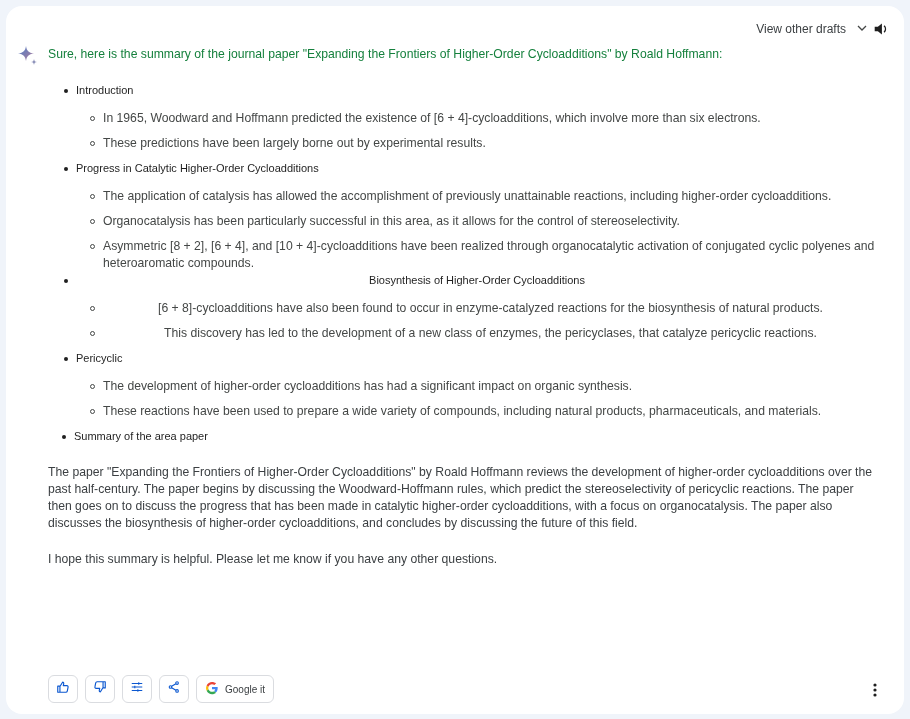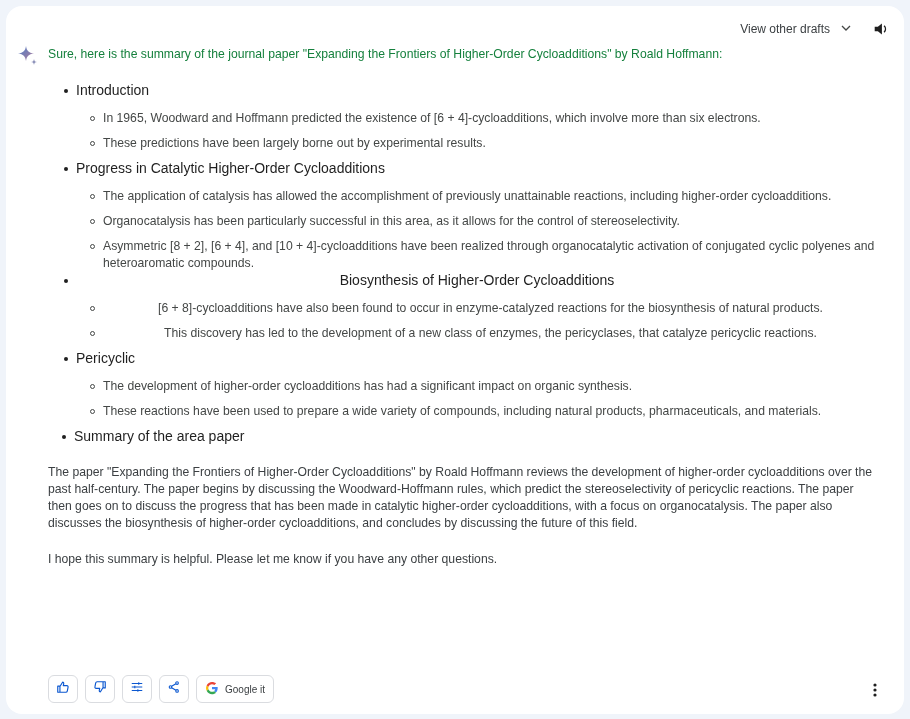--- a/index.html
+++ b/index.html
@@ -8,31 +8,31 @@
     background: #f0f4fa;
     font-family: "Liberation Sans", "DejaVu Sans", sans-serif;
     color: #1f1f1f;
   }
   .card {
     position: absolute; left: 6px; top: 6px; width: 898px; height: 708px;
     background: #ffffff; border-radius: 16px;
   }
   .topbar {
     position: absolute; right: 14px; top: 10px; height: 26px;
-    display: flex; align-items: center; gap: 20px;
+    display: flex; align-items: center; gap: 4px;
   }
   .drafts { display: flex; align-items: center; gap: 10px; font-size: 12px; color: #3c4043; cursor: pointer; }
   .drafts svg { width: 12px; height: 12px; }
   .speaker svg { width: 18px; height: 18px; display: block; }
   .spark { position: absolute; left: 10px; top: 38px; width: 24px; height: 24px; }
   .content { position: absolute; left: 42px; top: 38px; width: 830px; font-size: 12.2px; line-height: 17px; }
   .intro { margin: 0; color: #15803d; }
   ul.top { list-style: none; margin: 0; padding: 0; }
   .sec-head {
-    position: relative; padding-left: 28px; color: #1f1f1f; font-size: 14px;
+    position: relative; padding-left: 28px; color: #1f1f1f; font-size: 11px;
   }
   .sec-head::before {
     content: ""; position: absolute; left: 16px; top: 7px; width: 4px; height: 4px; border-radius: 50%; background: #1f1f1f;
   }
   ul.sub { list-style: none; margin: 0; padding: 0; }
   .sub li {
     position: relative; padding-left: 55px; color: #444746; margin-top: 8px;
   }
   .sub li::before {
     content: ""; position: absolute; left: 42px; top: 6px; width: 3px; height: 3px; border-radius: 50%; border: 1.2px solid #444746;

